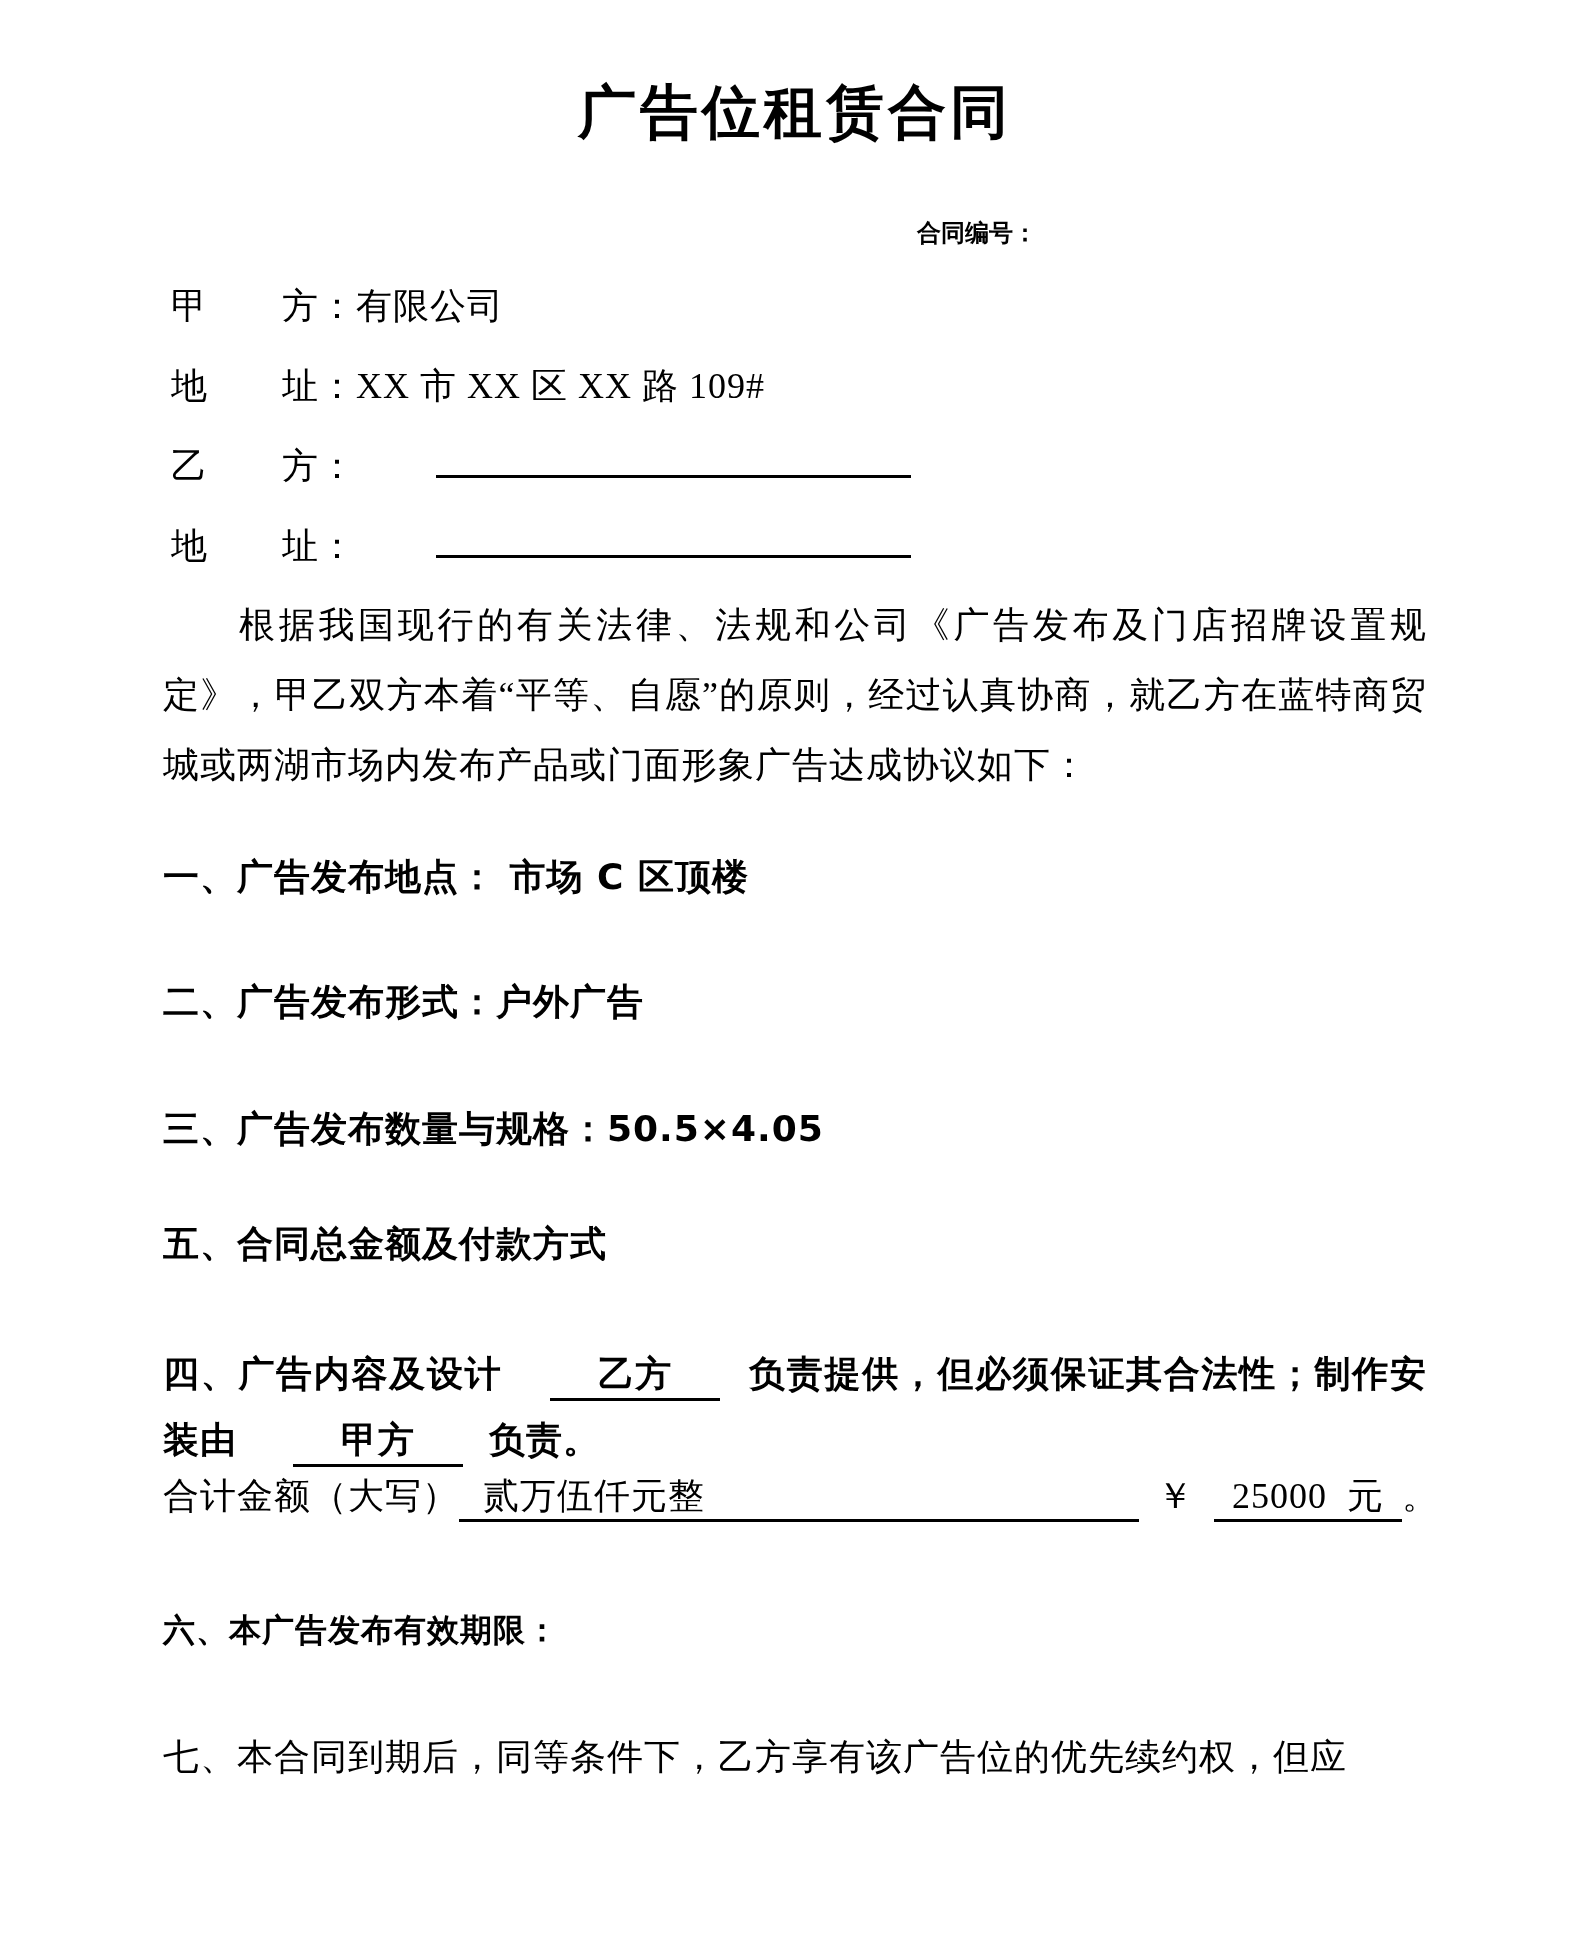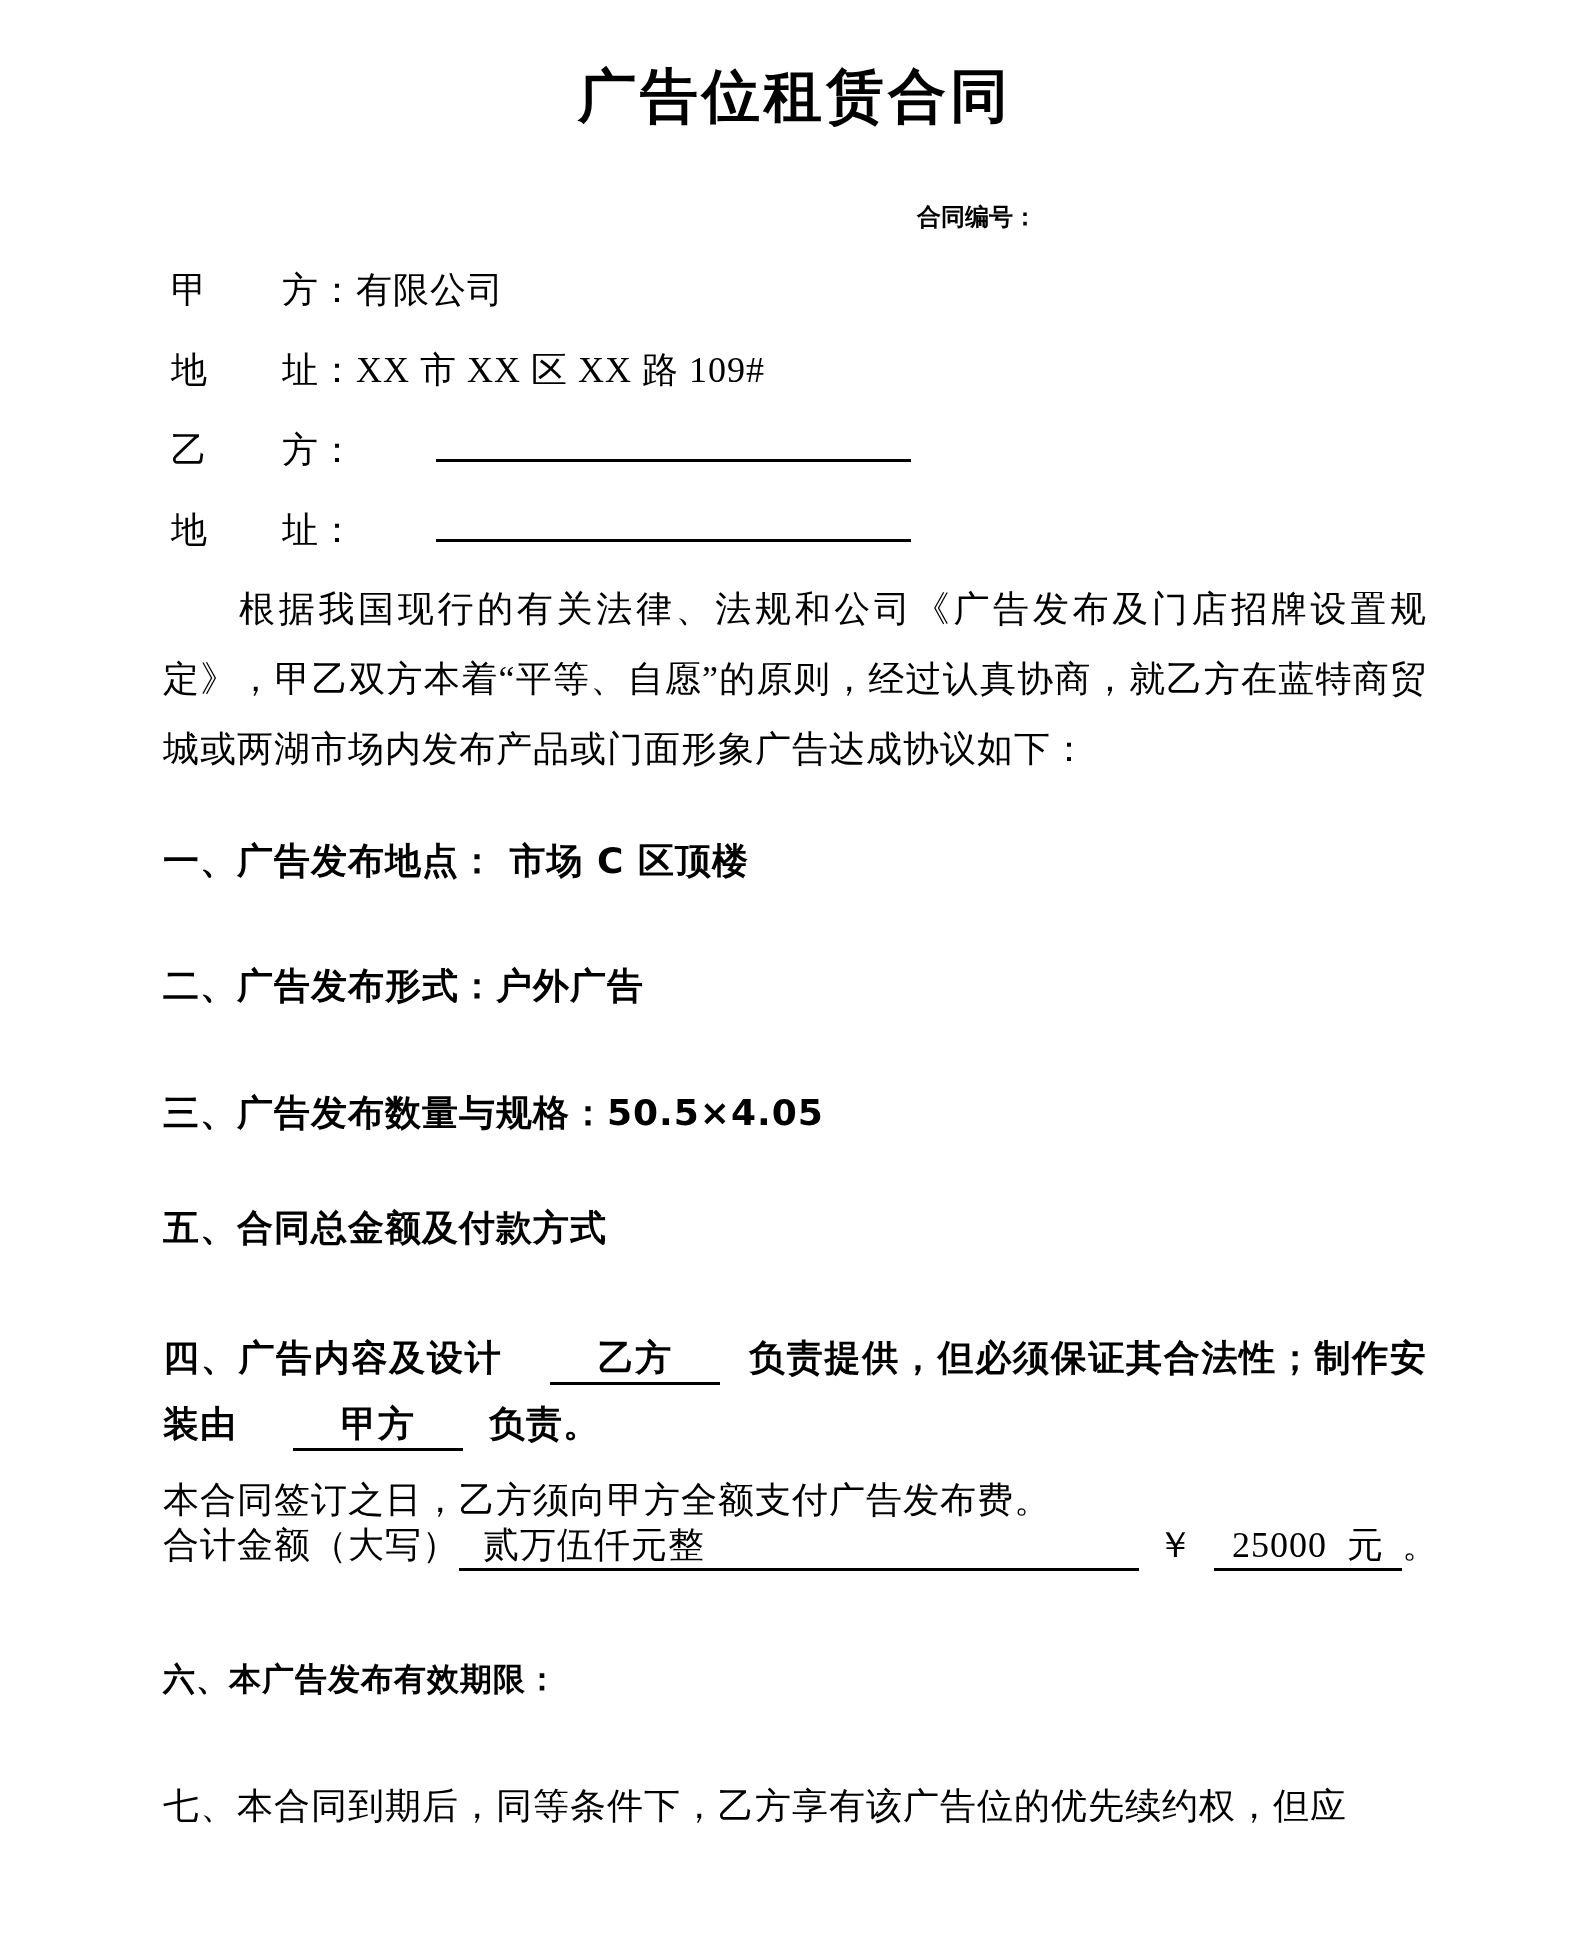--- a/index.html
+++ b/index.html
@@ -4,21 +4,21 @@
 <style>
   html,body{margin:0;padding:0;}
   body{
     width:1587px;height:1947px;
     background:#ffffff;color:#000000;
     font-family:"Liberation Serif","DejaVu Serif",serif;
     overflow:hidden;
   }
   .page{
     width:100%;height:100%;
-    padding:56px 160px 0 163px;
+    padding:72px 160px 0 163px;
     box-sizing:border-box;
   }
   .title{
     margin:0;text-align:center;
     font-family:"DejaVu Sans","Liberation Sans",sans-serif;
     font-weight:700;font-size:58px;line-height:80px;letter-spacing:4px;
   }
   .contract-no{
     margin:60px 0 0 0;padding-left:754px;
     font-family:"DejaVu Sans","Liberation Sans",sans-serif;
@@ -109,21 +109,20 @@
 
   <p class="sec sec2">二、广告发布形式：户外广告</p>
 
   <p class="sec sec3">三、广告发布数量与规格：50.5×4.05</p>
 
   <p class="sec sec5-h">五、合同总金额及付款方式</p>
 
   <p class="sec sec4">
     <span>四、广告内容及设计</span><span class="fill-blank s4b1">乙方</span><span>负责提供，但必须保证其合法性；制作安装由</span><span class="fill-blank s4b2">甲方</span><span>负责。</span>
   </p>
-  <p class="body-line sec5-l1">本合同签订之日，乙方须向甲方全额支付广告发布费。</p>
   <p class="body-line amount-line">
     <span>合计金额（大写）</span><span class="amount-words-blank">贰万伍仟元整</span><span class="currency">￥</span><span class="amount-num-blank"><span>25000</span><span class="amount-unit">元</span></span><span>。</span>
   </p>
 
   <p class="sec6-h">六、本广告发布有效期限：</p>
 
   <p class="body-line sec7">七、本合同到期后，同等条件下，乙方享有该广告位的优先续约权，但应</p>
 
 </div>
 

